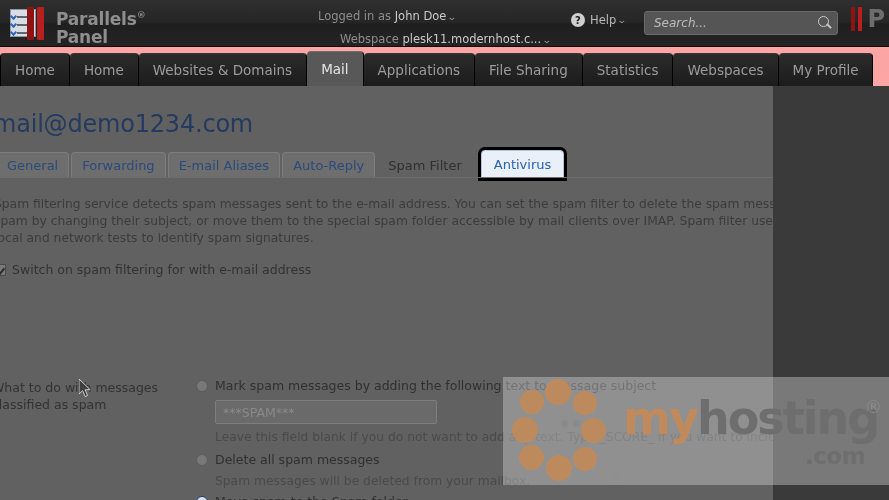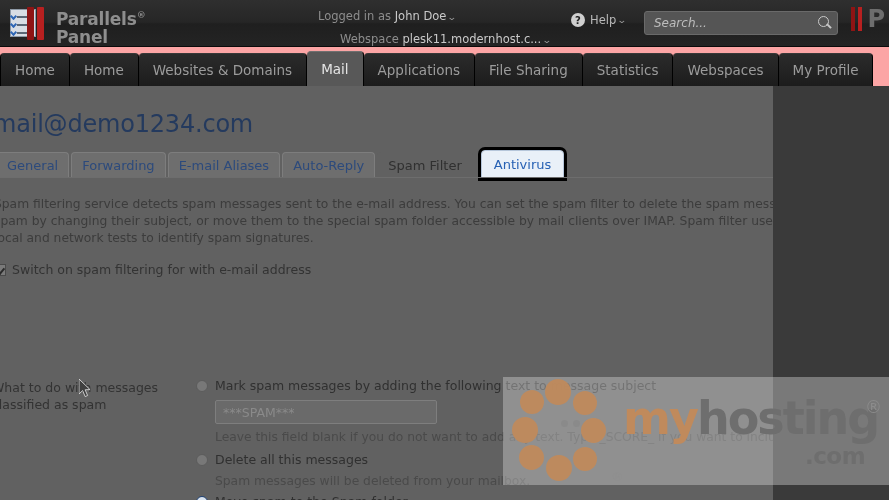--- a/index.html
+++ b/index.html
@@ -490,21 +490,21 @@
           <input type="text" placeholder="***SPAM***" style="">
         </div>
         <div class="opt-hint">Leave this field blank if you do not want to add any text. Type _SCORE_ if you want to include the score in the message subject.</div>
       </div>
 
       <div class="spacer-6"></div>
 
       <div class="opt">
         <div class="opt-head">
           <span class="radio"></span>
-          <span class="opt-label">Delete all this messages</span>
+          <span class="opt-label">Delete all spam messages</span>
         </div>
         <div class="opt-hint">Spam messages will be deleted from your mailbox.</div>
       </div>
 
       <div class="spacer-4"></div>
 
       <div class="opt">
         <div class="opt-head">
           <span class="radio sel"></span>
           <span class="opt-label">Move spam to the Spam folder</span>

